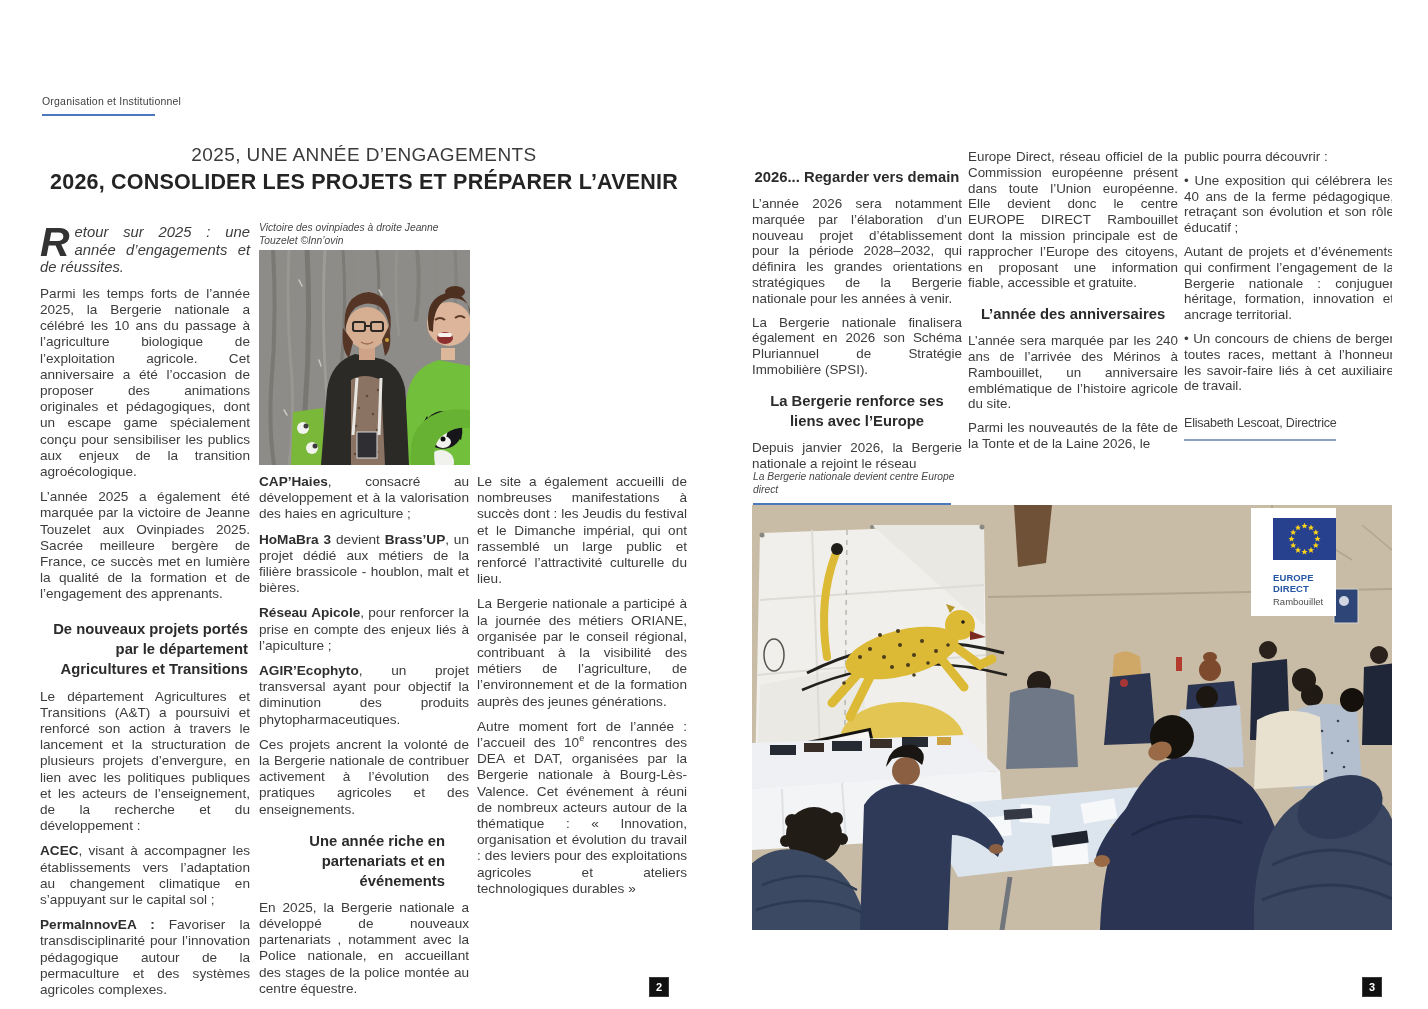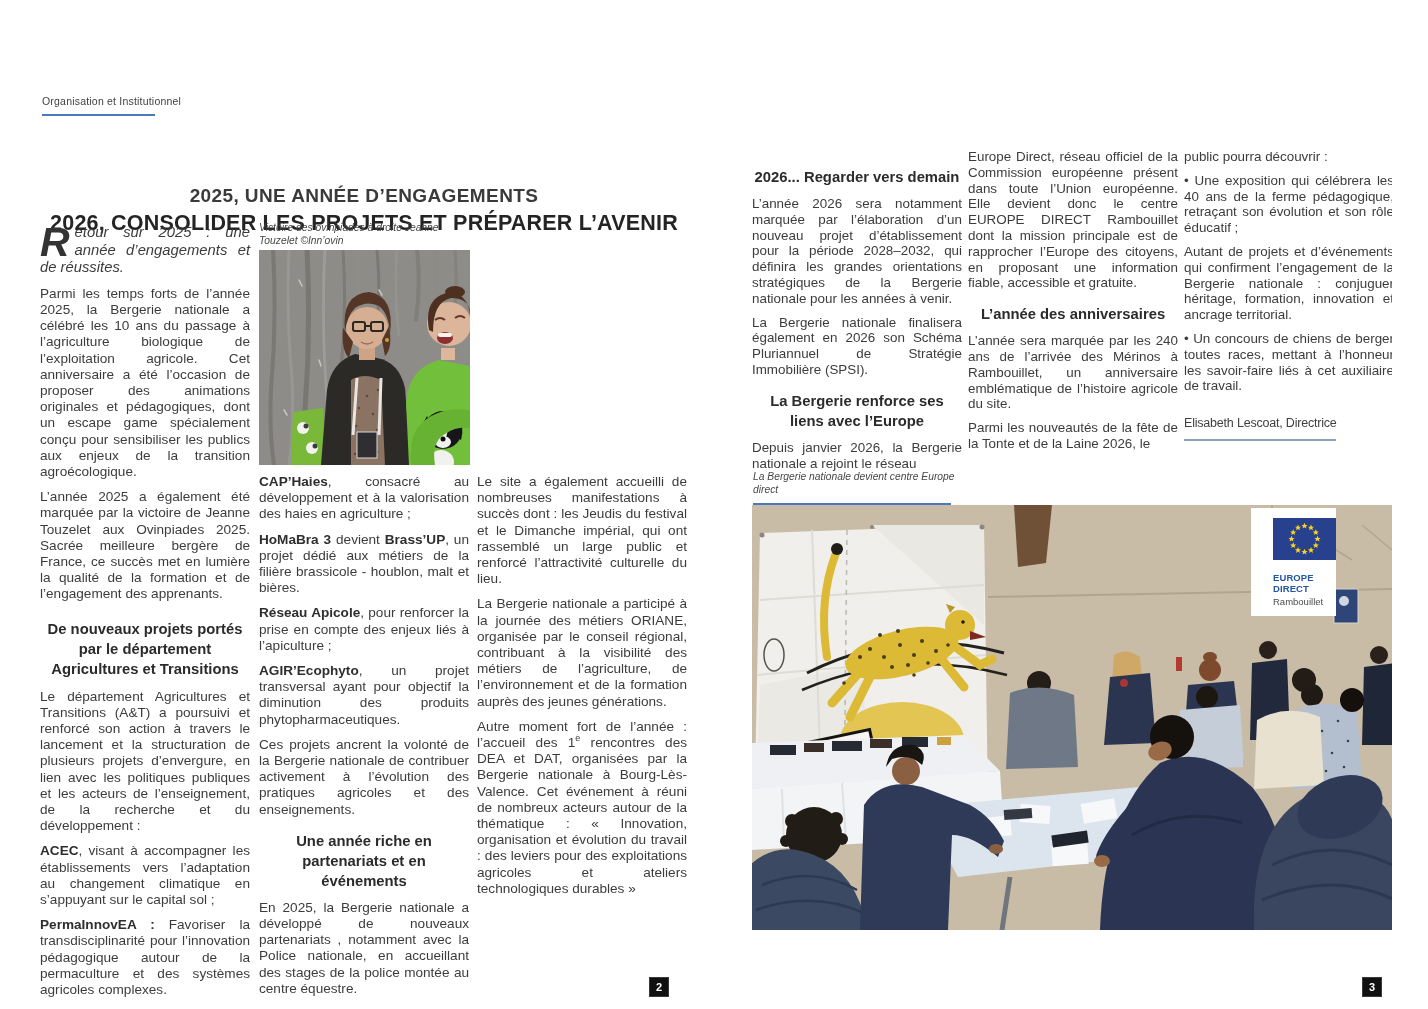--- a/index.html
+++ b/index.html
@@ -5,32 +5,32 @@
   html,body{margin:0;padding:0;background:#ffffff;}
   .canvas{position:relative;width:1392px;height:1009px;background:#ffffff;
           font-family:"Liberation Sans",sans-serif;color:#3c3c3c;overflow:hidden;}
 
   
   .tag{position:absolute;left:42px;top:95px;font-size:10.5px;color:#3f3f3f;letter-spacing:.2px;}
   .tag-rule{position:absolute;left:42px;top:114px;width:113px;height:2px;background:#4a78bc;}
 
   
   .title-block{position:absolute;left:40px;top:144px;width:648px;text-align:center;}
-  .title1{font-size:19px;font-weight:700;color:#3a3a3a;letter-spacing:.4px;margin-top:41px;}
+  .title1{font-size:19px;font-weight:400;color:#3a3a3a;letter-spacing:.4px;}
   .title2{font-size:21.5px;font-weight:700;color:#242424;letter-spacing:.2px;margin-top:4px;}
 
   
   .col{position:absolute;width:210px;font-size:13.6px;line-height:16.2px;text-align:justify;color:#3c3c3c;}
   .col p{margin:0 0 9px 0;}
   .rcol{font-size:13.4px;line-height:15.8px;}
   .rcol p{margin:0 0 8px 0;}
   strong{font-weight:700;color:#2e2e2e;}
   .colhead{font-weight:700;text-align:center;font-size:14.8px;line-height:20px;color:#2b2b2b;margin:13px 2px 9px 2px;}
-  .colhead-lg{margin:16px 2px 10px 2px;}
-  .colhead-narrow{margin-left:24px;margin-right:24px;}
+  .colhead-lg{margin:16px 2px 10px 2px;text-align:right;}
+  .colhead-narrow{margin-left:24px;margin-right:24px;text-align:right;}
   .intro{font-style:italic;font-size:14.8px;line-height:17.6px;}
   .dropcap{float:left;font-size:41px;line-height:32px;font-weight:700;font-style:italic;
            padding:2px 5px 0 0;color:#333333;}
   sup{font-size:9px;line-height:0;vertical-align:super;}
 
   
   .photo-caption-block{position:absolute;width:212px;}
   .photo-caption{font-style:italic;font-size:10.3px;color:#474747;line-height:13px;}
   .cap-rule{width:198px;height:2px;background:#4a78bc;margin-top:7px;}
 
@@ -164,21 +164,21 @@
     <p><strong>Réseau Apicole</strong><span>, pour renforcer la prise en compte des enjeux liés à l’apiculture ;</span></p>
     <p><strong>AGIR’Ecophyto</strong><span>, un projet transversal ayant pour objectif la diminution des produits phytopharmaceutiques.</span></p>
     <p>Ces projets ancrent la volonté de la Bergerie nationale de contribuer activement à l’évolution des pratiques agricoles et des enseignements.</p>
     <div class="colhead colhead-narrow">Une année riche en partenariats et en événements</div>
     <p>En 2025, la Bergerie nationale a développé de nouveaux partenariats , notamment avec la Police nationale, en accueillant des stages de la police montée au centre équestre.</p>
   </div>
 
   <div class="col" style="left:477px;top:474px;">
     <p>Le site a également accueilli de nombreuses manifestations à succès dont : les Jeudis du festival et le Dimanche impérial, qui ont rassemblé un large public et renforcé l’attractivité culturelle du lieu.</p>
     <p>La Bergerie nationale a participé à la journée des métiers ORIANE, organisée par le conseil régional, contribuant à la visibilité des métiers de l’agriculture, de l’environnement et de la formation auprès des jeunes générations.</p>
-    <p><span>Autre moment fort de l’année : l’accueil des 1</span><sup>e</sup><span> rencontres des DEA et DAT, organisées par la Bergerie nationale à Bourg-Lès-Valence. Cet événement à réuni de nombreux acteurs autour de la thématique : « Innovation, organisation et évolution du travail : des leviers pour des exploitations agricoles et ateliers technologiques durables »</span></p>
+    <p><span>Autre moment fort de l’année : l’accueil des 10</span><sup>e</sup><span> rencontres des DEA et DAT, organisées par la Bergerie nationale à Bourg-Lès-Valence. Cet événement à réuni de nombreux acteurs autour de la thématique : « Innovation, organisation et évolution du travail : des leviers pour des exploitations agricoles et ateliers technologiques durables »</span></p>
   </div>
 
   <div class="pagenum" style="left:649px;top:977px;">2</div>
 
   <div class="col rcol" style="left:752px;top:149px;">
     <div class="colhead" style="margin-top:18px;">2026... Regarder vers demain</div>
     <p>L’année 2026 sera notamment marquée par l’élaboration d’un nouveau projet d’établissement pour la période 2028–2032, qui définira les grandes orientations stratégiques de la Bergerie nationale pour les années à venir.</p>
     <p>La Bergerie nationale finalisera également en 2026 son Schéma Pluriannuel de Stratégie Immobilière (SPSI).</p>
     <div class="colhead">La Bergerie renforce ses liens avec l’Europe</div>
     <p>Depuis janvier 2026, la Bergerie nationale a rejoint le réseau</p>

